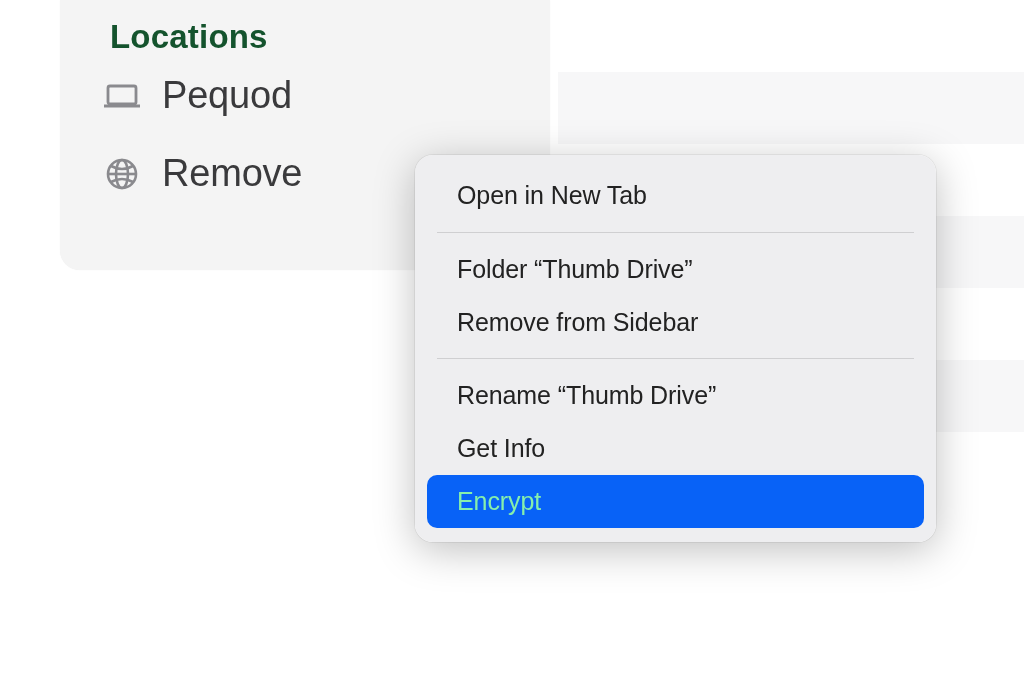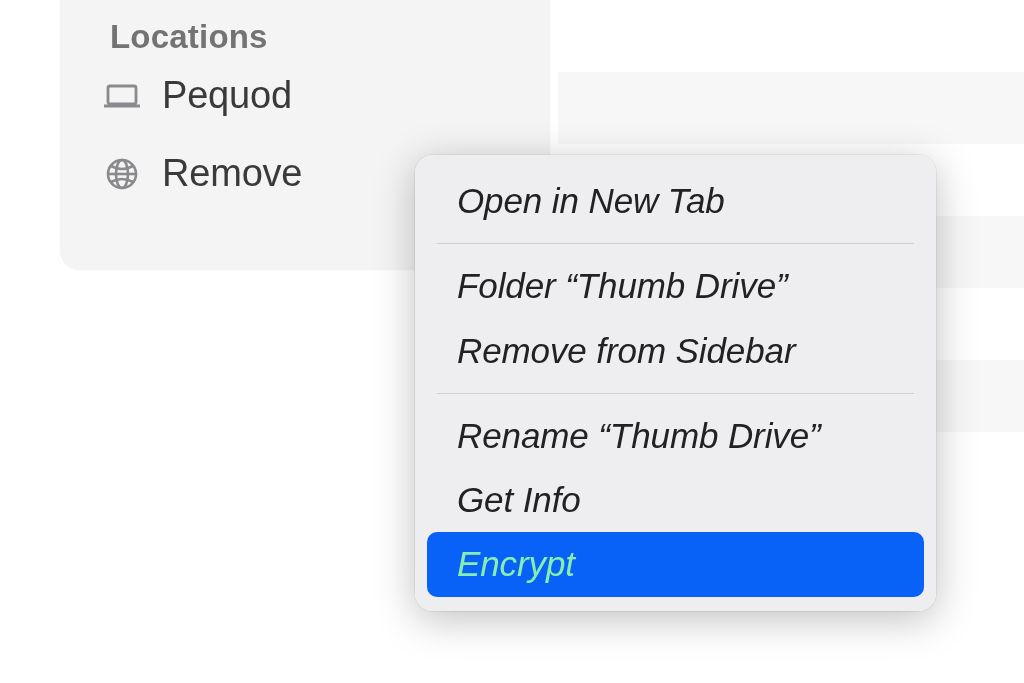--- a/index.html
+++ b/index.html
@@ -18,21 +18,21 @@
       left: 60px;
       width: 490px;
       background: #F4F4F4;
       border-radius: 0 0 20px 20px;
       padding-top: 0;
       padding-bottom: 40px;
       box-shadow: 0 0 1px rgba(0,0,0,0.08);
     }
     
     .section-header {
-      color: #737373;
+      color: #14532d;
       font-size: 33px;
       font-weight: 600;
       padding: 18px 0 18px 50px;
       letter-spacing: 0.2px;
     }
     
     .sidebar-items {
       padding: 0 24px 0 26px;
     }
     
@@ -87,29 +87,28 @@
       top: 155px;
       left: 415px;
       width: 521px;
       background: rgba(238,238,240,0.98);
       border-radius: 18px;
       box-shadow: 0 8px 40px rgba(0,0,0,0.25), 0 0 0 1px rgba(0,0,0,0.06);
       padding: 14px 0 14px 0;
     }
     
     .menu-item {
-      font-size: 35px;
+      font-size: 25px;
       color: #222;
       padding: 12px 28px 12px 30px;
       line-height: 1.15;
       margin: 0 12px;
       border-radius: 10px;
       font-weight: 400;
       letter-spacing: -0.1px;
-      font-style: italic;
     }
     .menu-item.highlighted {
       background: #0862F7;
       color: #86efac;
     }
     
     .menu-sep {
       height: 1px;
       background: rgba(0,0,0,0.13);
       margin: 10px 22px;

